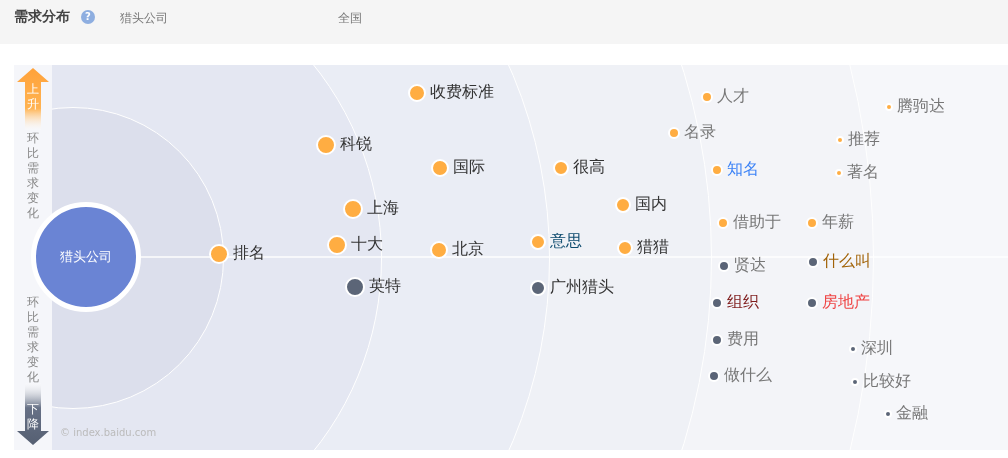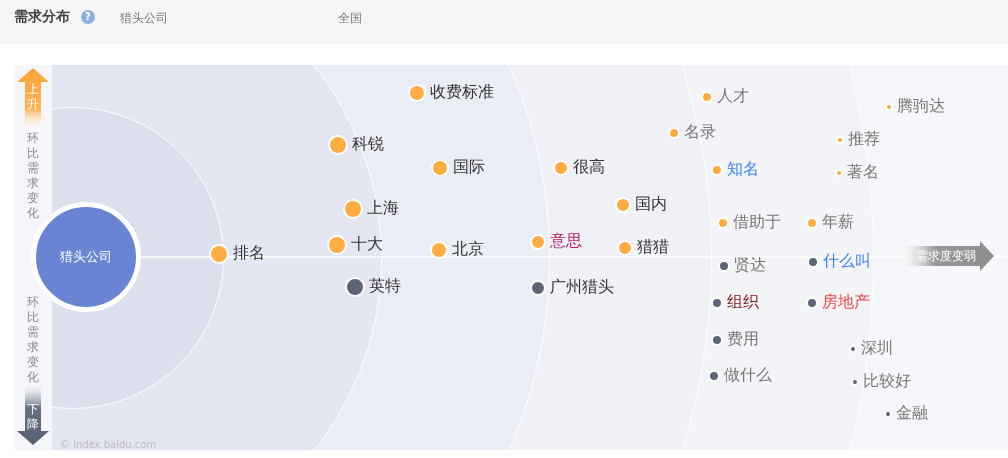--- a/index.html
+++ b/index.html
@@ -66,21 +66,21 @@
     flex: none;
   }
   .lbl { margin-left: 4px; font-size: 16px; white-space: nowrap; }
   .weak-arrow {
     position: absolute; left: 888px; top: 176px; width: 92px; height: 30px;
   }
   .weak-arrow .txt {
     position: absolute; left: 14px; top: 7px; font-size: 12px; color: #fff;
   }
   .watermark {
-    position: absolute; left: 46px; top: 362px; font-size: 10px; color: #bbb; margin-top: 12px;
+    position: absolute; left: 46px; top: 362px; font-size: 10px; color: #bbb;
   }
 </style>
 </head>
 <body>
 
 <div class="header">
   <span class="title">需求分布</span>
   <span class="help">?</span>
   <span class="meta" style="left:120px">猎头公司</span>
   <span class="meta" style="left:338px">全国</span>
@@ -138,21 +138,21 @@
     <div class="arrow-text" style="left:3px;top:337px">下</div>
     <div class="arrow-text" style="left:3px;top:352px">降</div>
   </div>
 
   <div class="hub">猎头公司</div>
 
   <div class="node" style="left:195px;top:178px">
       <span class="dot" style="width:16px;height:16px;background:#ffad42"></span>
       <span class="lbl" style="color:#333">排名</span>
     </div>
-  <div class="node" style="left:314px;top:69px">
+  <div class="node" style="left:302px;top:69px">
       <span class="dot" style="width:16px;height:16px;background:#ffad42"></span>
       <span class="lbl" style="color:#333">科锐</span>
     </div>
   <div class="node" style="left:329px;top:133px">
       <span class="dot" style="width:16px;height:16px;background:#ffad42"></span>
       <span class="lbl" style="color:#333">上海</span>
     </div>
   <div class="node" style="left:313px;top:169px">
       <span class="dot" style="width:16px;height:16px;background:#ffad42"></span>
       <span class="lbl" style="color:#333">十大</span>
@@ -176,21 +176,21 @@
   <div class="node" style="left:539px;top:92px">
       <span class="dot" style="width:12px;height:12px;background:#ffad42"></span>
       <span class="lbl" style="color:#333">很高</span>
     </div>
   <div class="node" style="left:601px;top:129px">
       <span class="dot" style="width:12px;height:12px;background:#ffad42"></span>
       <span class="lbl" style="color:#333">国内</span>
     </div>
   <div class="node" style="left:516px;top:166px">
       <span class="dot" style="width:12px;height:12px;background:#ffad42"></span>
-      <span class="lbl" style="color:#be185d">意思</span>
+      <span class="lbl" style="color:#0c4a6e">意思</span>
     </div>
   <div class="node" style="left:603px;top:172px">
       <span class="dot" style="width:12px;height:12px;background:#ffad42"></span>
       <span class="lbl" style="color:#333">猎猎</span>
     </div>
   <div class="node" style="left:516px;top:212px">
       <span class="dot" style="width:12px;height:12px;background:#5b6577"></span>
       <span class="lbl" style="color:#333">广州猎头</span>
     </div>
   <div class="node" style="left:687px;top:21px">
@@ -224,21 +224,21 @@
   <div class="node" style="left:694px;top:300px">
       <span class="dot" style="width:8px;height:8px;background:#5b6577"></span>
       <span class="lbl" style="color:#777">做什么</span>
     </div>
   <div class="node" style="left:792px;top:147px">
       <span class="dot" style="width:8px;height:8px;background:#ffad42"></span>
       <span class="lbl" style="color:#777">年薪</span>
     </div>
   <div class="node" style="left:793px;top:186px">
       <span class="dot" style="width:8px;height:8px;background:#5b6577"></span>
-      <span class="lbl" style="color:#3b82f6">什么叫</span>
+      <span class="lbl" style="color:#a16207">什么叫</span>
     </div>
   <div class="node" style="left:792px;top:227px">
       <span class="dot" style="width:8px;height:8px;background:#5b6577"></span>
       <span class="lbl" style="color:#ef4444">房地产</span>
     </div>
   <div class="node" style="left:871px;top:31px">
       <span class="dot" style="width:4px;height:4px;background:#ffad42"></span>
       <span class="lbl" style="color:#777">腾驹达</span>
     </div>
   <div class="node" style="left:822px;top:64px">
@@ -255,28 +255,15 @@
     </div>
   <div class="node" style="left:837px;top:306px">
       <span class="dot" style="width:4px;height:4px;background:#5b6577"></span>
       <span class="lbl" style="color:#777">比较好</span>
     </div>
   <div class="node" style="left:870px;top:338px">
       <span class="dot" style="width:4px;height:4px;background:#5b6577"></span>
       <span class="lbl" style="color:#777">金融</span>
     </div>
 
-  <div class="weak-arrow">
-    <svg width="92" height="30" viewBox="0 0 92 30">
-      <defs>
-        <linearGradient id="gw" x1="0" y1="0" x2="1" y2="0">
-          <stop offset="0" stop-color="#ffffff" stop-opacity="0.3"></stop>
-          <stop offset="0.35" stop-color="#9a9a9a"></stop>
-          <stop offset="1" stop-color="#8c8c8c"></stop>
-        </linearGradient>
-      </defs>
-      <polygon points="0,5 78,5 78,0 92,15 78,30 78,25 0,25" fill="url(#gw)"></polygon>
-    </svg>
-    <span class="txt">需求度变弱</span>
-  </div>
 
   <div class="watermark">© index.baidu.com</div>
 </div>
 
 </body></html>

